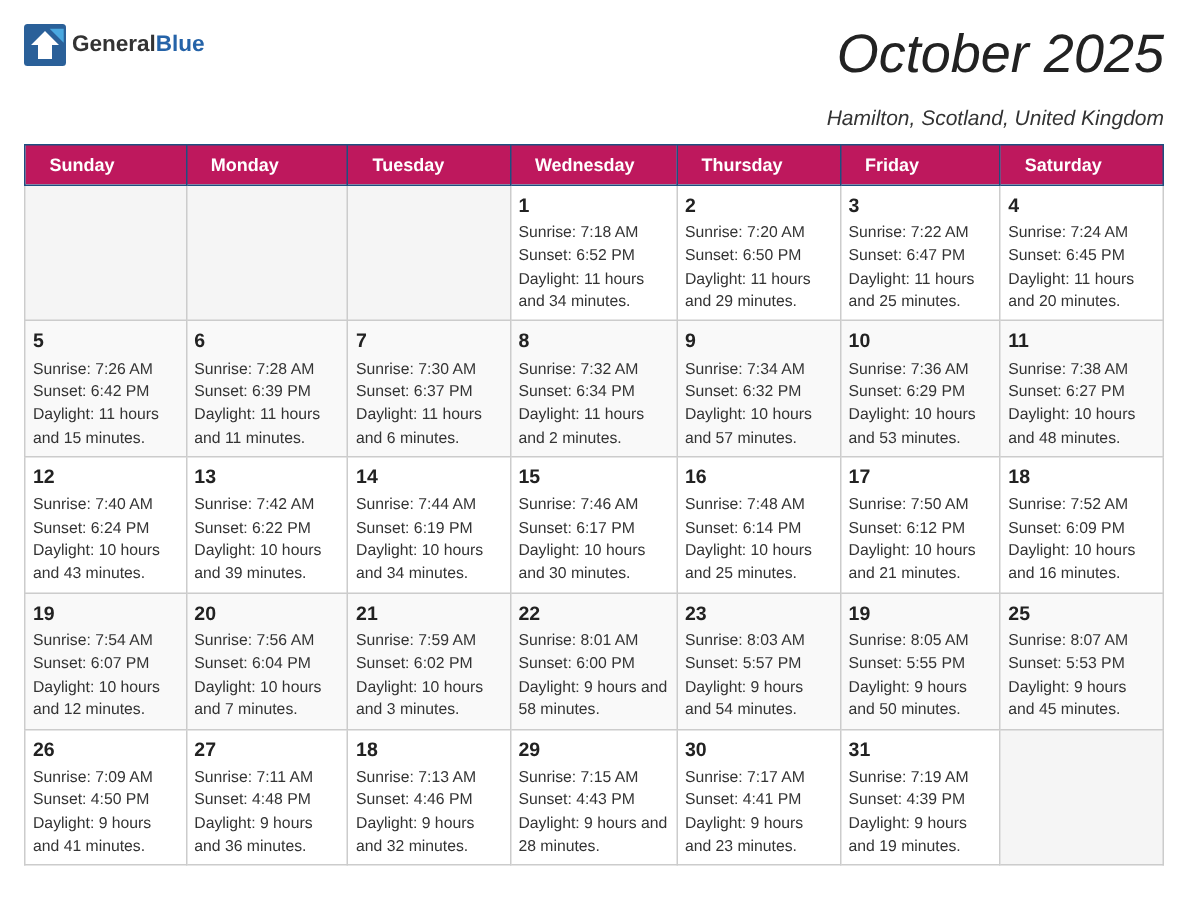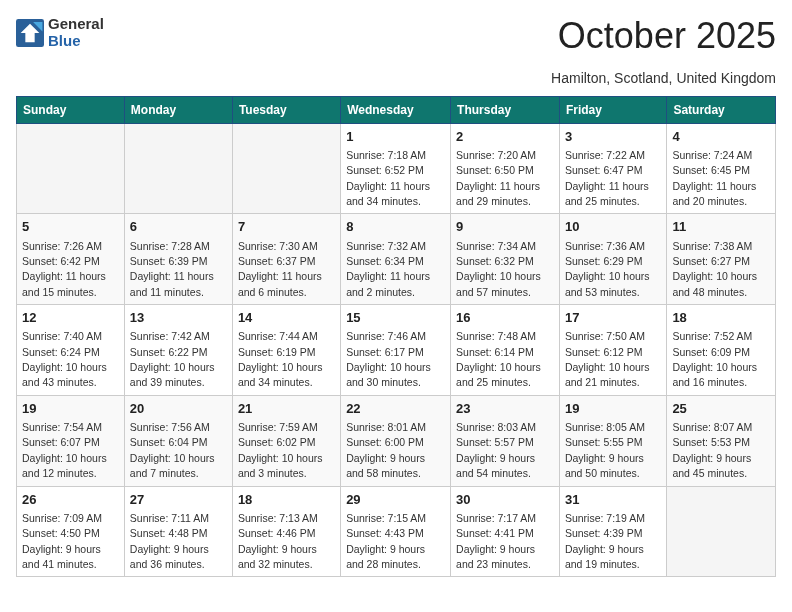--- a/index.html
+++ b/index.html
@@ -16,61 +16,62 @@
       align-items: flex-start;
       margin-bottom: 10px;
     }
     .logo {
       display: flex;
       align-items: center;
       gap: 4px;
     }
     .logo-text {
       display: flex;
-      flex-direction: column;
+      flex-direction: row;
       line-height: 1.1;
     }
     .logo-general {
       font-size: 15px;
       font-weight: bold;
       color: #333;
     }
     .logo-blue {
       font-size: 15px;
       font-weight: bold;
       color: #2563a8;
     }
     .logo-icon {
       width: 28px;
       height: 28px;
     }
     .title-block {
       text-align: right;
+      font-style: italic;
     }
     .month-title {
       font-size: 36px;
       font-weight: 300;
       color: #222;
       line-height: 1.1;
     }
     .location {
       font-size: 14px;
       color: #333;
       font-weight: normal;
       margin-top: 14px;
     }
     table {
       width: 100%;
       border-collapse: collapse;
       font-size: 11px;
     }
     thead tr th {
-      background-color: #0f766e;
+      background-color: #be185d;
       color: #fff;
-      padding: 6px 6px;
+      padding: 6px 16px;
       text-align: left;
       font-size: 12px;
       font-weight: bold;
       border: 1px solid #1e4f80;
     }
     td {
       border: 1px solid #ccc;
       vertical-align: top;
       padding: 4px 5px;
       width: 113px;

